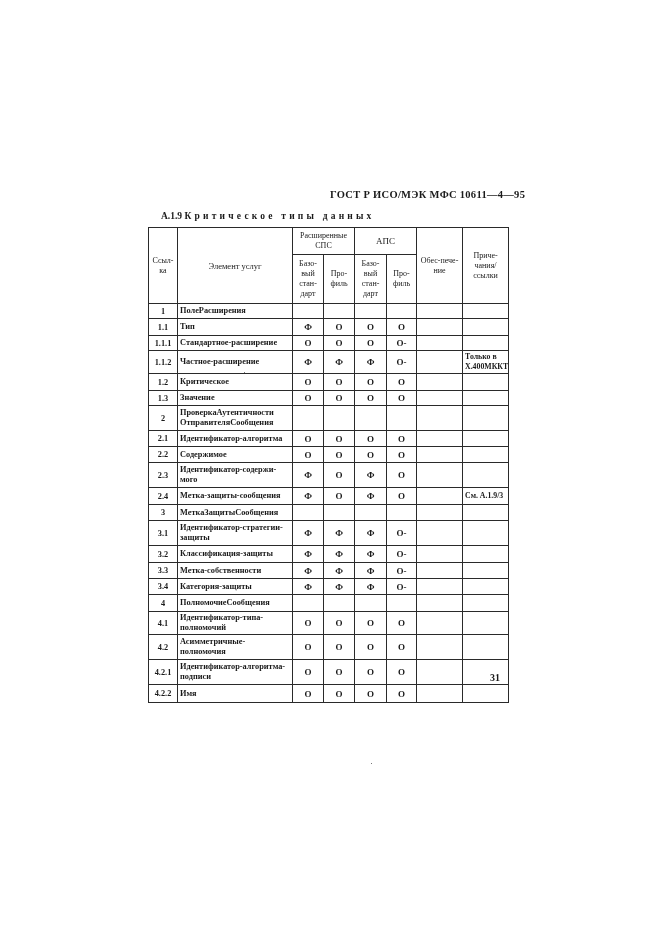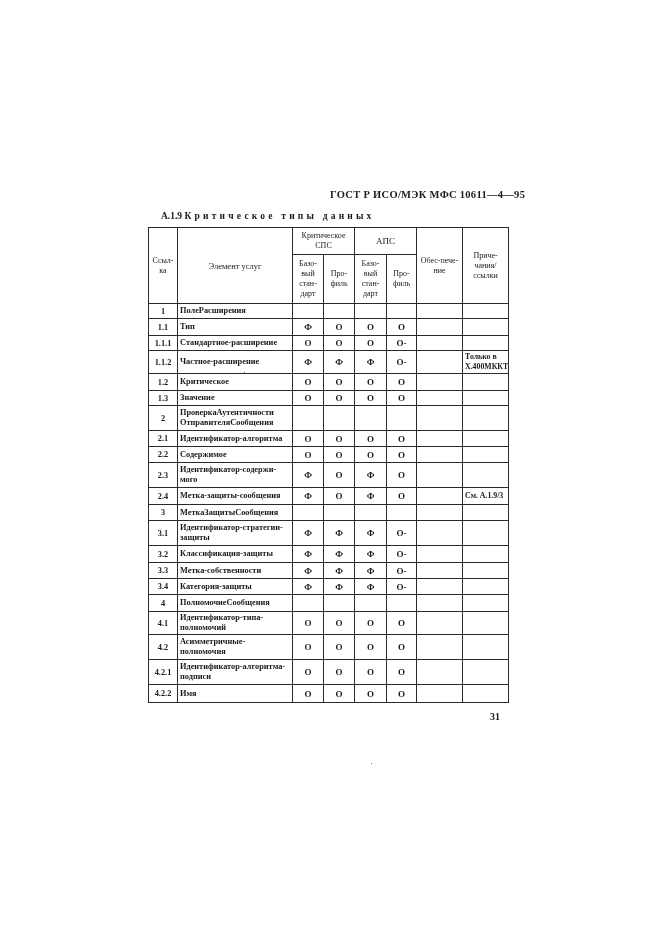--- a/index.html
+++ b/index.html
@@ -75,21 +75,21 @@
     td.note {
       text-align: left;
       font-weight: bold;
       line-height: 10px;
       font-size: 7.8px;
       padding-left: 3px;
     }
     .page-number {
       position: absolute;
       left: 490px;
-      top: 711px;
+      top: 672px;
       font-size: 10px;
       font-weight: bold;
     }
     .speck {
       position: absolute;
       width: 1px;
       height: 1px;
       background: #777;
     }
   </style>
@@ -111,21 +111,21 @@
     <col style="width:31px">
     <col style="width:32px">
     <col style="width:30px">
     <col style="width:46px">
     <col style="width:46px">
   </colgroup>
   <thead>
     <tr style="height:27px">
       <th rowspan="2">Ссыл-ка</th>
       <th rowspan="2" style="font-size:8.5px">Элемент услуг</th>
-      <th colspan="2">Критическое СПС</th>
+      <th colspan="2">Расширенные СПС</th>
       <th colspan="2" style="font-size:9px">АПС</th>
       <th rowspan="2">Обес-пече-ние</th>
       <th rowspan="2">Приче-чания/ ссылки</th>
     </tr>
     <tr style="height:49px">
       <th>Базо-вый стан-дарт</th>
       <th>Про-филь</th>
       <th>Базо-вый стан-дарт</th>
       <th>Про-филь</th>
     </tr>

